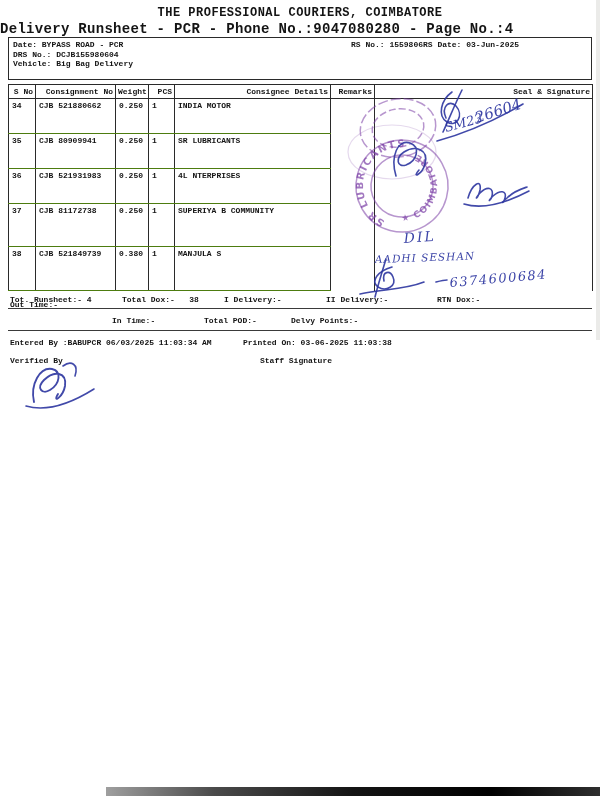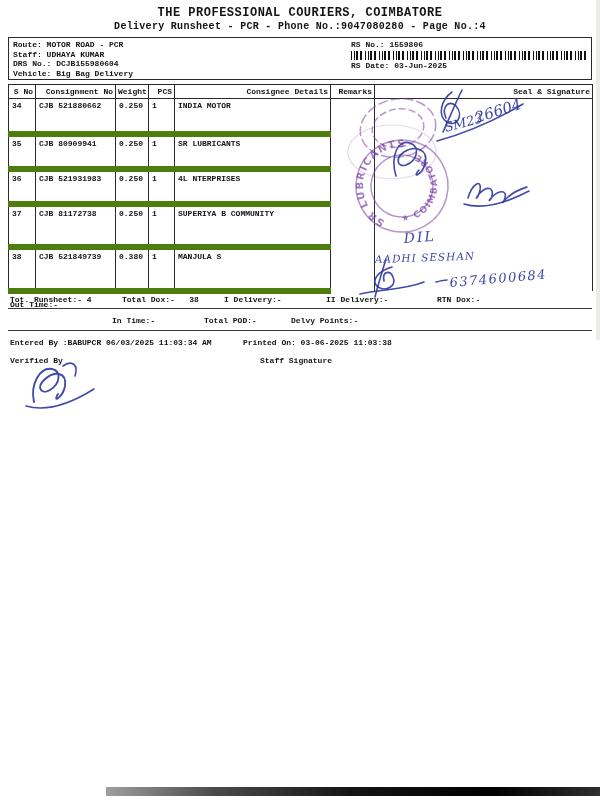--- a/index.html
+++ b/index.html
@@ -1,34 +1,34 @@
 <!DOCTYPE html>
 <html style="--ink: #2c35a0; --stamp: #7b3fa6;"><head>
 <meta charset="utf-8">
 <style>
   html,body{margin:0;padding:0;background:#ffffff}
   .page{position:relative;width:600px;height:800px;background:#fff;overflow:hidden;
         font-family:"Liberation Mono",monospace;color:#141414}
   .title{position:absolute;top:6px;left:0;width:100%;text-align:center;
          font-weight:bold;font-size:12px;letter-spacing:.5px}
-  .subtitle{position:absolute;top:21px;left:0;width:100%;text-align:center;
-            font-weight:bold;font-size:10px;letter-spacing:.3px}
+  .subtitle{position:absolute;top:21px;left:0;width:100%;
+            font-weight:bold;font-size:14px;letter-spacing:.3px}
   .info-box{position:absolute;top:37px;left:8px;width:584px;height:43px;box-sizing:border-box;
             border:1px solid #2a2a2a;display:flex;padding:2px 4px;font-size:8px;
             font-weight:bold;line-height:9.5px}
   .info-left{flex:1}
-  .info-right{width:236px;display:flex;flex-direction:column}
+  .info-right{width:236px;display:flex;flex-direction:row}
   .barcode{height:9px;margin:1px 0;background:repeating-linear-gradient(90deg,
            #111 0 1px,#fff 1px 3px,#111 3px 4px,#fff 4px 5px,#111 5px 7px,#fff 7px 9px,
            #111 9px 11px,#fff 11px 14px)}
   table.grid{position:absolute;left:8px;top:84px;width:584px;border-collapse:collapse;
              table-layout:fixed;font-size:8px;font-weight:bold;color:#141414}
   table.grid th{border:1px solid #2a2a2a;padding:1px 2px;text-align:right;font-size:8px;height:11px}
   table.grid td{border-left:1px solid #2a2a2a;border-right:1px solid #2a2a2a;
-                border-bottom:6px solid #4d7c0f;padding:2px 3px;vertical-align:top}
+                border-bottom:1px solid #4d7c0f;padding:2px 3px;vertical-align:top}
   table.grid td.open{border-bottom:none}
   tr.r0,tr.r1,tr.r2{height:35px} tr.r3{height:43px} tr.r4{height:44px}
   .fld{position:absolute;font-size:8px;font-weight:bold;white-space:pre}
   .hline{position:absolute;left:8px;width:584px;border-top:1px solid #3a3a3a;height:0}
   .ink-layer{position:absolute;left:0;top:0;z-index:5;pointer-events:none}
   .st{fill:none;stroke:var(--stamp,#7b3fa6);stroke-width:1.5;opacity:.55}
   .stFaint{fill:none;stroke:var(--stamp,#7b3fa6);stroke-width:1.2;opacity:.2}
   .stxt{fill:var(--stamp,#7b3fa6);opacity:.7;font-family:"DejaVu Sans",sans-serif;
         font-weight:bold;font-size:10px;letter-spacing:1.5px}
   .hw{fill:none;stroke:var(--ink,#2c35a0);stroke-width:1.6;stroke-linecap:round;
@@ -41,22 +41,21 @@
 </head>
 <body>
 
 <div class="page">
 
   <div class="title">THE PROFESSIONAL COURIERS, COIMBATORE</div>
   <div class="subtitle">Delivery Runsheet - PCR - Phone No.:9047080280 - Page No.:4</div>
 
   <div class="info-box">
     <div class="info-left">
-      <div>Route: MOTOR ROAD - PCR</div>
-      <div>Staff: UDHAYA KUMAR</div>
+      <div>Date: BYPASS ROAD - PCR</div>
       <div>DRS No.: DCJB155980604</div>
       <div>Vehicle: Big Bag Delivery</div>
     </div>
     <div class="info-right">
       <div>RS No.: 1559806</div>
       <div class="barcode"></div>
       <div>RS Date: 03-Jun-2025</div>
     </div>
   </div>
 

